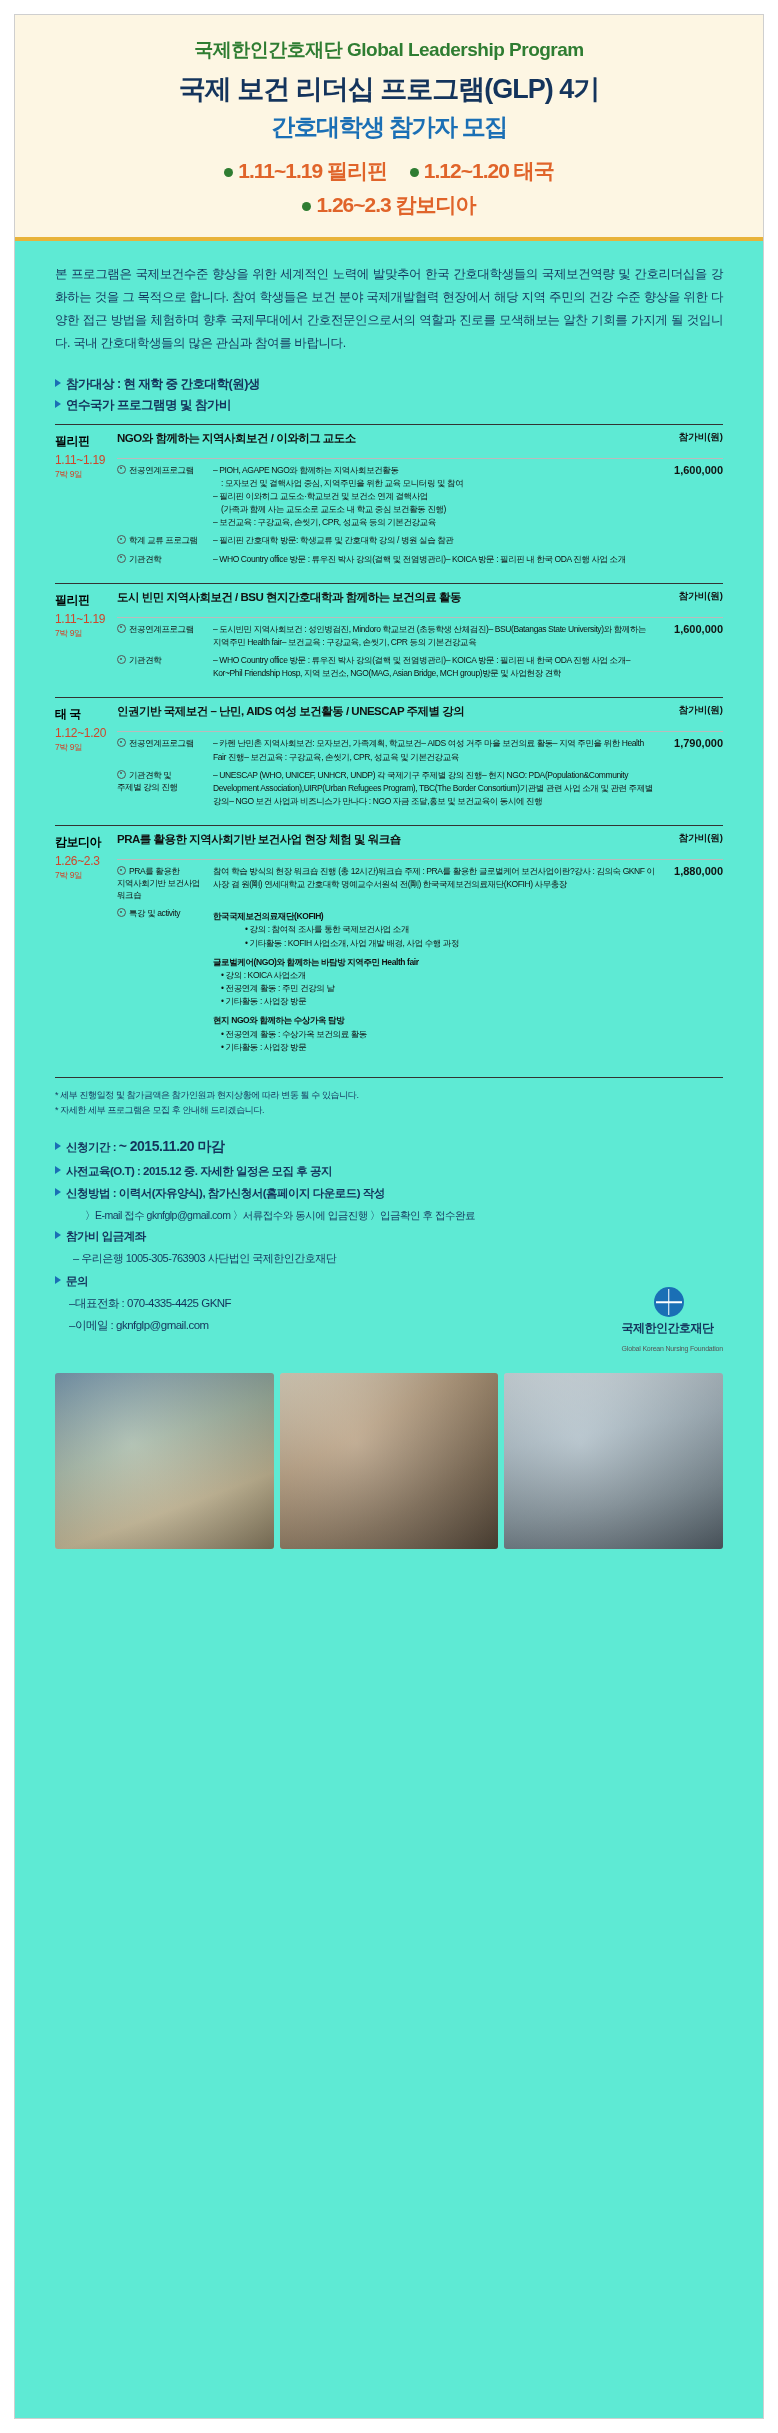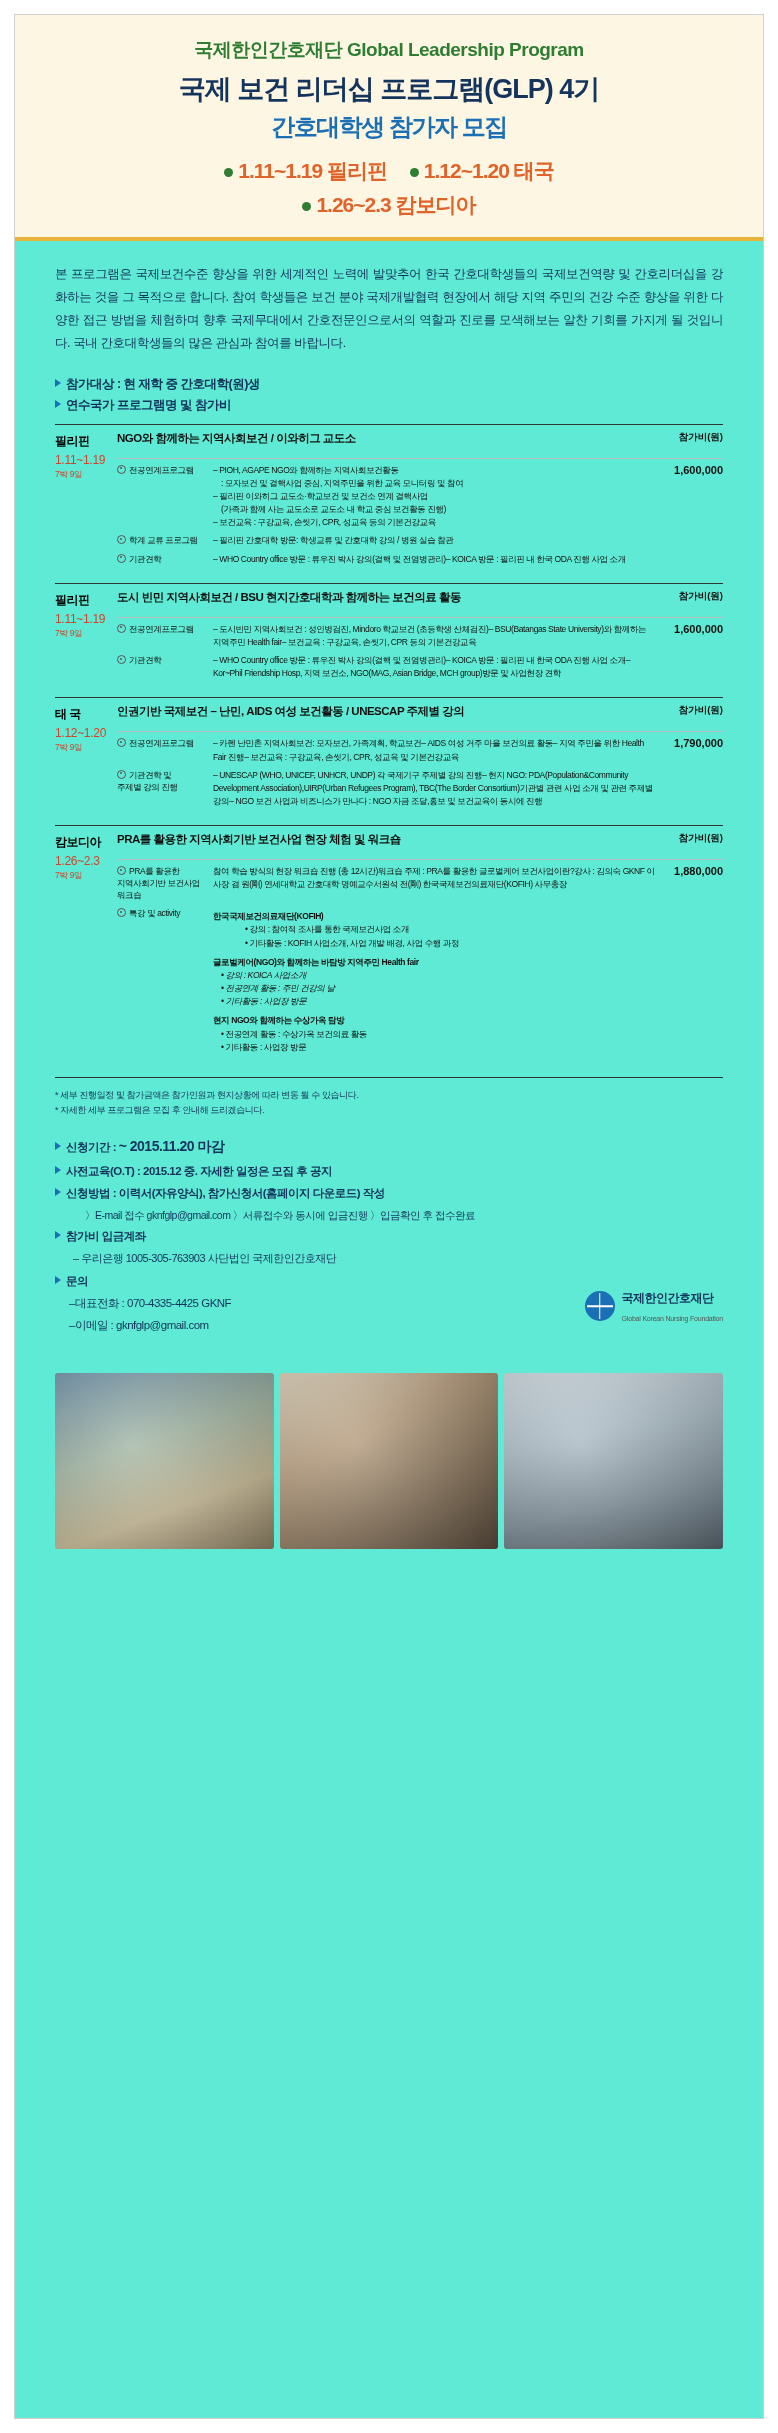--- a/index.html
+++ b/index.html
@@ -53,21 +53,21 @@
   .apply .ln{font-weight:bold;}
   .apply .big{color:#14345c;font-size:14px;font-weight:bold;}
   .apply .sub2{padding-left:18px;font-weight:normal;font-size:11px;}
   .apply .sub3{padding-left:30px;font-weight:normal;font-size:10.5px;}
 
   .contact{margin-top:2px;font-size:11.5px;color:#14345c;line-height:1.9;letter-spacing:-0.5px;position:relative;}
   .contact .ln{font-weight:bold;}
   .contact .sub2{padding-left:14px;font-weight:normal;}
 
   
-  .logo{position:absolute;right:0;top:16px;display:flex;align-items:center;}
+  .logo{position:absolute;right:0;top:16px;display:flex;align-items:center;flex-direction:column;}
   .logo .globe{width:30px;height:30px;border-radius:50%;background:#1a6fb5;position:relative;margin-right:7px;}
   .logo .globe:before{content:"";position:absolute;left:50%;top:2px;width:1.5px;height:26px;background:#fff;transform:translateX(-50%);}
   .logo .globe:after{content:"";position:absolute;top:50%;left:2px;width:26px;height:1.5px;background:#fff;transform:translateY(-50%);}
   .logo .lt1{font-size:12px;font-weight:bold;color:#14345c;letter-spacing:-0.5px;}
   .logo .lt2{font-size:7px;color:#555;letter-spacing:-0.2px;margin-top:2px;}
 
   
   .photos{margin:26px 40px 26px 40px;display:flex;gap:6px;}
   .ph{flex:1;height:176px;border-radius:3px;position:relative;overflow:hidden;}
   .ph1{background:linear-gradient(160deg,#6b8fa8 0%,#9fb3a0 40%,#c6b893 70%,#8a7d62 100%);}
@@ -204,21 +204,21 @@
                 </div>
                 <div class="prow">
                   <div class="plabel"><span class="cir"></span><span>특강 및 activity</span></div>
                   <div class="pdesc">
                     <div class="grp-title">한국국제보건의료재단(KOFIH)</div>
                     <div style="margin-bottom: 6px; margin-left: 24px;">
                       <span class="sub">• 강의 : 참여적 조사를 통한 국제보건사업 소개</span>
                       <span class="sub">• 기타활동 : KOFIH 사업소개, 사업 개발 배경, 사업 수행 과정</span>
                     </div>
                     <div class="grp-title">글로벌케어(NGO)와 함께하는 바탐방 지역주민 Health fair</div>
-                    <div style="margin-bottom: 6px; font-style: italic;">
+                    <div style="margin-bottom: 6px;">
                       <span class="sub">• 강의 : KOICA 사업소개</span>
                       <span class="sub">• 전공연계 활동 : 주민 건강의 날</span>
                       <span class="sub">• 기타활동 : 사업장 방문</span>
                     </div>
                     <div class="grp-title">현지 NGO와 함께하는 수상가옥 탐방</div>
                     <div style="margin-bottom: 6px;">
                       <span class="sub">• 전공연계 활동 : 수상가옥 보건의료 활동</span>
                       <span class="sub">• 기타활동 : 사업장 방문</span>
                     </div>
                   </div>

